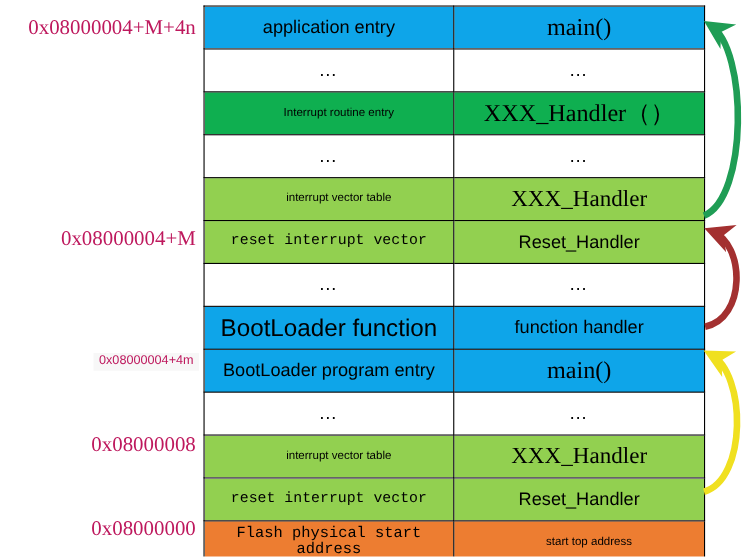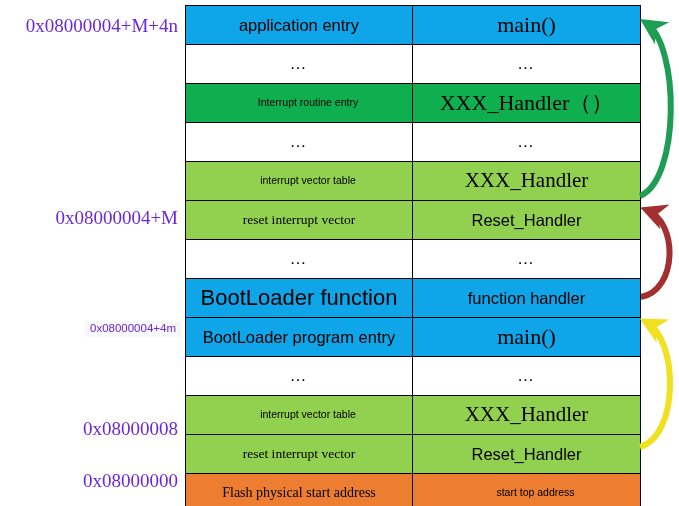--- a/index.html
+++ b/index.html
@@ -20,21 +20,21 @@
     left: 0; top: 0;
     width: 679px; height: 506px;
   }
 
   
   .addr-label {
     position: absolute;
     right: 501px;              
     text-align: right;
     white-space: nowrap;
-    color: #6d28d9;
+    color: #be185d;
     font-family: "Liberation Serif", serif;
     font-size: 19px;
     line-height: 1;
   }
   .addr-label.small {
     font-family: "Liberation Sans", sans-serif;
     font-size: 11.5px;
     background: #f7f7f7;
     padding: 2px 5px;
     right: 498px;
@@ -63,21 +63,21 @@
 
   
   .fill-blue      { background: #0ea5e9; }
   .fill-green     { background: #0faf50; }
   .fill-lgreen    { background: #92d050; }
   .fill-orange    { background: #ed7d31; }
   .fill-white     { background: #ffffff; }
 
   
   .t-sans-lg  { font-family: "Liberation Sans", sans-serif; font-size: 16.5px; }
-  .t-sans-md  { font-family: Liberation Serif, serif; font-size: 13.5px; text-align: center; }
+  .t-sans-md  { font-family: Liberation Mono, monospace; font-size: 13.5px; text-align: center; }
   .t-sans-sm  { font-family: "Liberation Sans", sans-serif; font-size: 10.5px; margin-left: 18px; }
   .t-serif-lg { font-family: "Liberation Serif", serif; font-size: 21px; }
   .t-serif-xl { font-family: "Liberation Serif", serif; font-size: 22px; }
   .t-ellipsis { font-family: "Liberation Sans", sans-serif; font-size: 17px; letter-spacing: 2px; }
 
   .cell-text { display: block; line-height: 1.1; }
 
   
   #arrows {
     position: absolute;
@@ -90,21 +90,21 @@
 <body>
 
 <div id="diagram">
 
   <div class="addr-label" style="top:16px;">0x08000004+M+4n</div>
 
   <div class="addr-label" style="top:208px;">0x08000004+M</div>
 
   <div class="addr-label small" style="top:321px;">0x08000004+4m</div>
 
-  <div class="addr-label" style="top:395px;margin-top:24px;">0x08000008</div>
+  <div class="addr-label" style="top:395px;">0x08000008</div>
 
 
   <div class="addr-label" style="top:471px;">0x08000000</div>
 
   <table id="mem-table">
     <tbody>
 
       <tr>
         <td class="col-left fill-blue" style="height:38px;">
           <span class="cell-text t-sans-lg">application entry</span>

